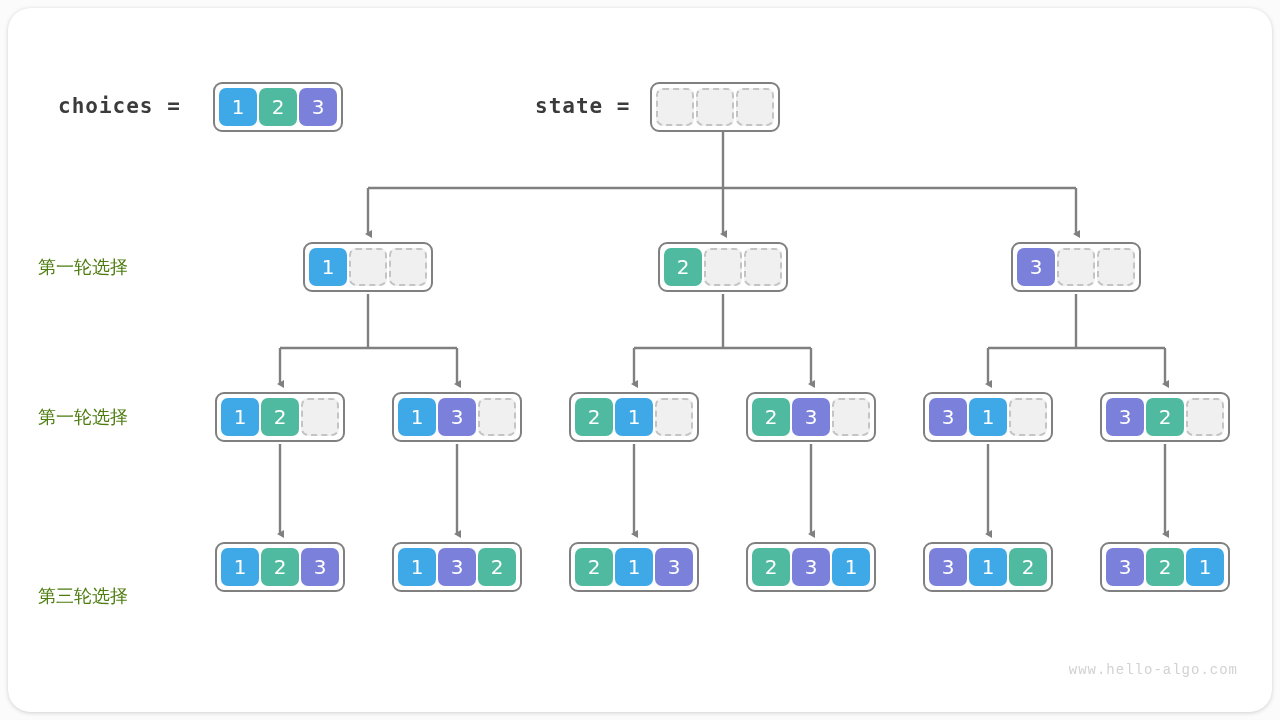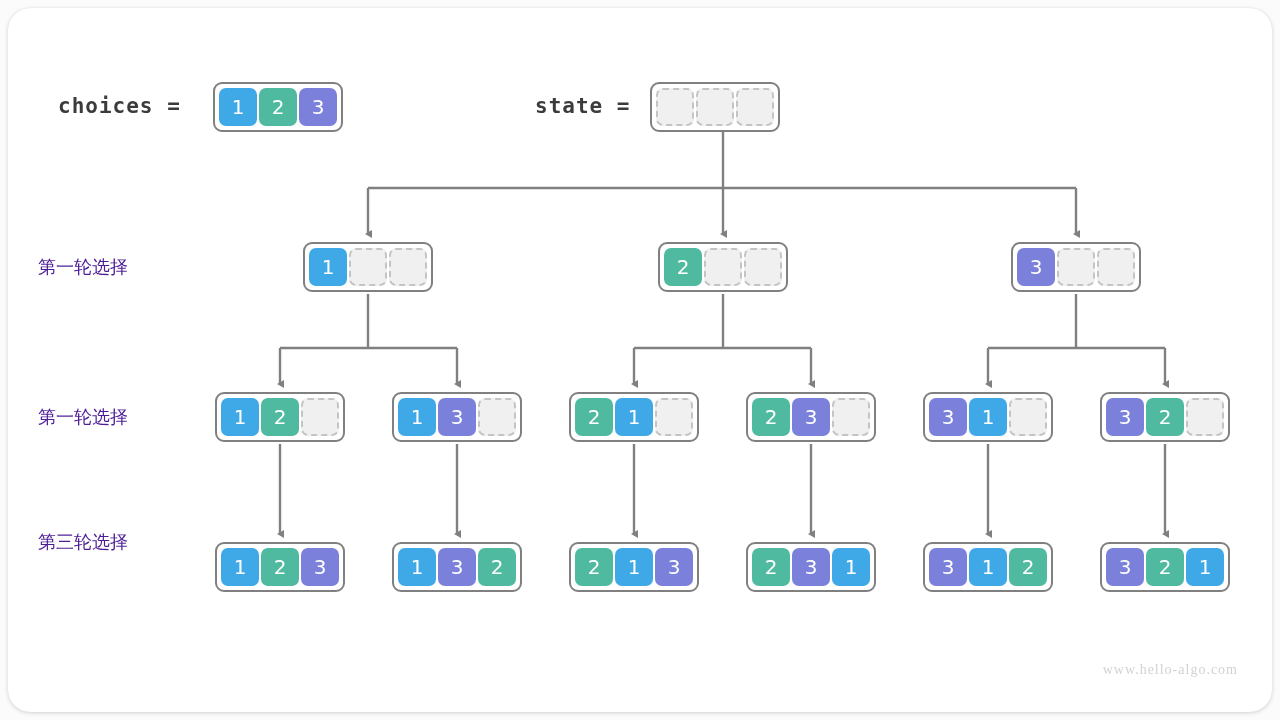--- a/index.html
+++ b/index.html
@@ -40,21 +40,21 @@
     font-weight: bold;
     color: #3b3b3b;
     letter-spacing: 1px;
     white-space: nowrap;
     text-align: right;
   }
   .row-label {
     position: absolute;
     font-family: Liberation Sans, sans-serif;
     font-size: 18px;
-    color: #4c1d95;
+    color: #4d7c0f;
     white-space: nowrap;
   }
   .arr {
     position: absolute;
     box-sizing: border-box;
     border: 2px solid #808080;
     border-radius: 9px;
     background: #ffffff;
     padding: 4px;
     display: flex;
@@ -78,21 +78,21 @@
     border: 2px dashed #c4c4c4;
     color: transparent;
   }
   .cell.v1 { background: #3fa9e8; }
   .cell.v2 { background: #4fbaa0; }
   .cell.v3 { background: #7b81da; }
   .watermark {
     position: absolute;
     right: 42px;
     bottom: 42px;
-    font-family: Liberation Serif, serif;
+    font-family: Liberation Mono, monospace;
     font-size: 14px;
     color: #d2d2d2;
     letter-spacing: 1px;
   }
 </style>
 </head>
 <body>
 
 <div id="canvas">
   <div class="card"></div>
@@ -185,21 +185,21 @@
       <div class="arr" style="top: 392px; left: 923px;">
         <div class="cell v3">3</div>
         <div class="cell v1">1</div>
         <div class="cell empty"></div>
       </div>
       <div class="arr" style="top: 392px; left: 1100px;">
         <div class="cell v3">3</div>
         <div class="cell v2">2</div>
         <div class="cell empty"></div>
       </div>
-      <div class="row-label" style="left: 38px; top: 530px;">第三轮选择</div>
+      <div class="row-label" style="left: 38px; top: 584px;">第三轮选择</div>
       <div class="arr" style="top: 542px; left: 215px;">
         <div class="cell v1">1</div>
         <div class="cell v2">2</div>
         <div class="cell v3">3</div>
       </div>
       <div class="arr" style="top: 542px; left: 392px;">
         <div class="cell v1">1</div>
         <div class="cell v3">3</div>
         <div class="cell v2">2</div>
       </div>

